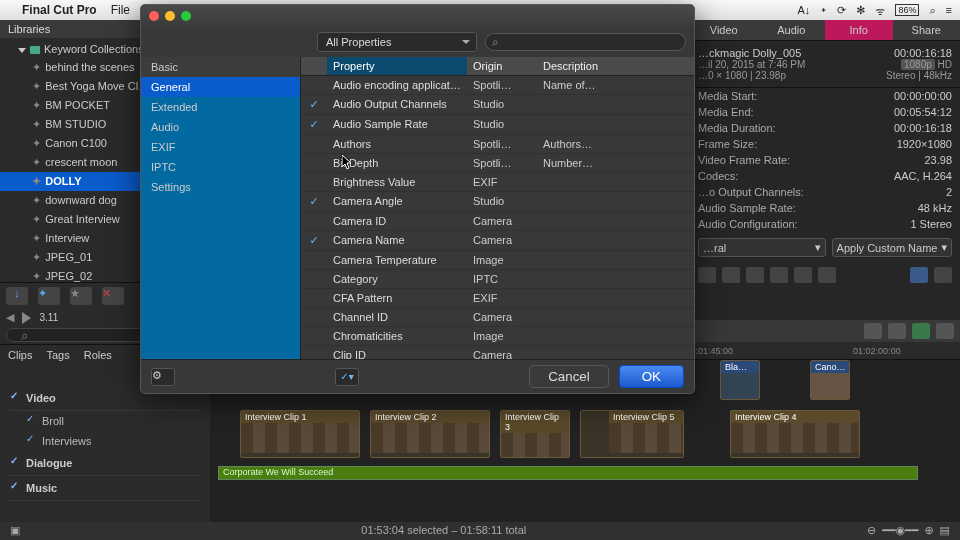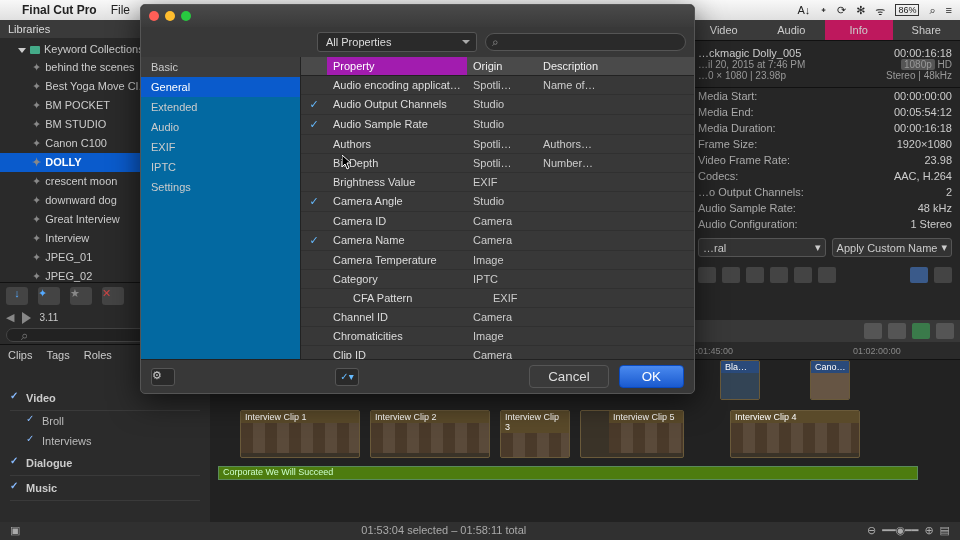--- a/index.html
+++ b/index.html
@@ -76,21 +76,21 @@
 .search::before{content:"⌕";position:absolute;left:6px;top:1px;color:#888;font-size:12px;}
 .modal-body{flex:1;display:flex;overflow:hidden;}
 .cat-list{width:160px;background:#0369a1;border-right:1px solid #222;}
 .cat-item{padding:4px 10px;color:#ccc;}
 .cat-item.sel{background:#0a5bcc;color:#fff;}
 .cat-item.hdr{background:#3c3c3c;}
 .prop-table{flex:1;overflow:auto;}
 .prop-head{display:flex;background:#4a4a4a;color:#eee;border-bottom:1px solid #222;position:sticky;top:0;}
 .prop-head div{padding:3px 6px;}
 .col-chk{width:26px;}
-.col-prop{width:140px;background:#a21caf;color:#fff;}
+.col-prop{width:140px;background:#0c4a6e;color:#fff;}
 .col-orig{width:70px;}
 .col-desc{flex:1;}
 .prop-row{display:flex;border-bottom:1px solid #303030;}
 .prop-row div{padding:3px 6px;white-space:nowrap;overflow:hidden;text-overflow:ellipsis;}
 .prop-row .col-chk{color:#6bf;text-align:center;}
 .modal-footer{height:34px;display:flex;align-items:center;padding:0 10px;gap:10px;border-top:1px solid #222;}
 .footer-gear{width:24px;height:18px;background:#2a2a2a;border:1px solid #555;border-radius:3px;position:relative;}
 .footer-chk{width:24px;height:18px;background:#2a2a2a;border:1px solid #555;border-radius:3px;color:#6bf;text-align:center;line-height:16px;font-size:10px;}
 .btn-std{padding:3px 18px;border-radius:4px;border:1px solid #555;background:#3a3a3a;color:#ddd;}
 .btn-primary{background:linear-gradient(#4a8aef,#1a5acf);border:1px solid #0a4abf;color:#fff;padding:3px 22px;border-radius:4px;}
@@ -131,22 +131,22 @@
   <div class="libraries">
     <div class="lib-header">Libraries</div>
     <div class="lib-tree">
       <div class="lib-group"><span class="lib-tri"></span><span class="lib-icon"></span><span>Keyword Collections</span></div>
       <div id="lib-items">
           <div class="lib-item"><span class="lib-star">✦</span>behind the scenes</div>
           <div class="lib-item"><span class="lib-star">✦</span>Best Yoga Move Cl…</div>
           <div class="lib-item"><span class="lib-star">✦</span>BM POCKET</div>
           <div class="lib-item"><span class="lib-star">✦</span>BM STUDIO</div>
           <div class="lib-item"><span class="lib-star">✦</span>Canon C100</div>
+          <div class="lib-item"><span class="lib-star">✦</span>crescent moon</div>
           <div class="lib-item sel"><span class="lib-star">✦</span>DOLLY</div>
-          <div class="lib-item"><span class="lib-star">✦</span>crescent moon</div>
           <div class="lib-item"><span class="lib-star">✦</span>downward dog</div>
           <div class="lib-item"><span class="lib-star">✦</span>Great Interview</div>
           <div class="lib-item"><span class="lib-star">✦</span>Interview</div>
           <div class="lib-item"><span class="lib-star">✦</span>JPEG_01</div>
           <div class="lib-item"><span class="lib-star">✦</span>JPEG_02</div>
         </div>
     </div>
   </div>
 
   <div class="inspector">
@@ -420,21 +420,21 @@
             <div class="col-desc"></div>
           </div>
           <div class="prop-row">
             <div class="col-chk"></div>
             <div class="col-prop" style="background:none;color:#ddd;">Category</div>
             <div class="col-orig">IPTC</div>
             <div class="col-desc"></div>
           </div>
           <div class="prop-row">
             <div class="col-chk"></div>
-            <div class="col-prop" style="background:none;color:#ddd;margin-left:20px;">CFA Pattern</div>
+            <div class="col-prop" style="background:none;color:#ddd;">CFA Pattern</div>
             <div class="col-orig">EXIF</div>
             <div class="col-desc"></div>
           </div>
           <div class="prop-row">
             <div class="col-chk"></div>
             <div class="col-prop" style="background:none;color:#ddd;">Channel ID</div>
             <div class="col-orig">Camera</div>
             <div class="col-desc"></div>
           </div>
           <div class="prop-row">

